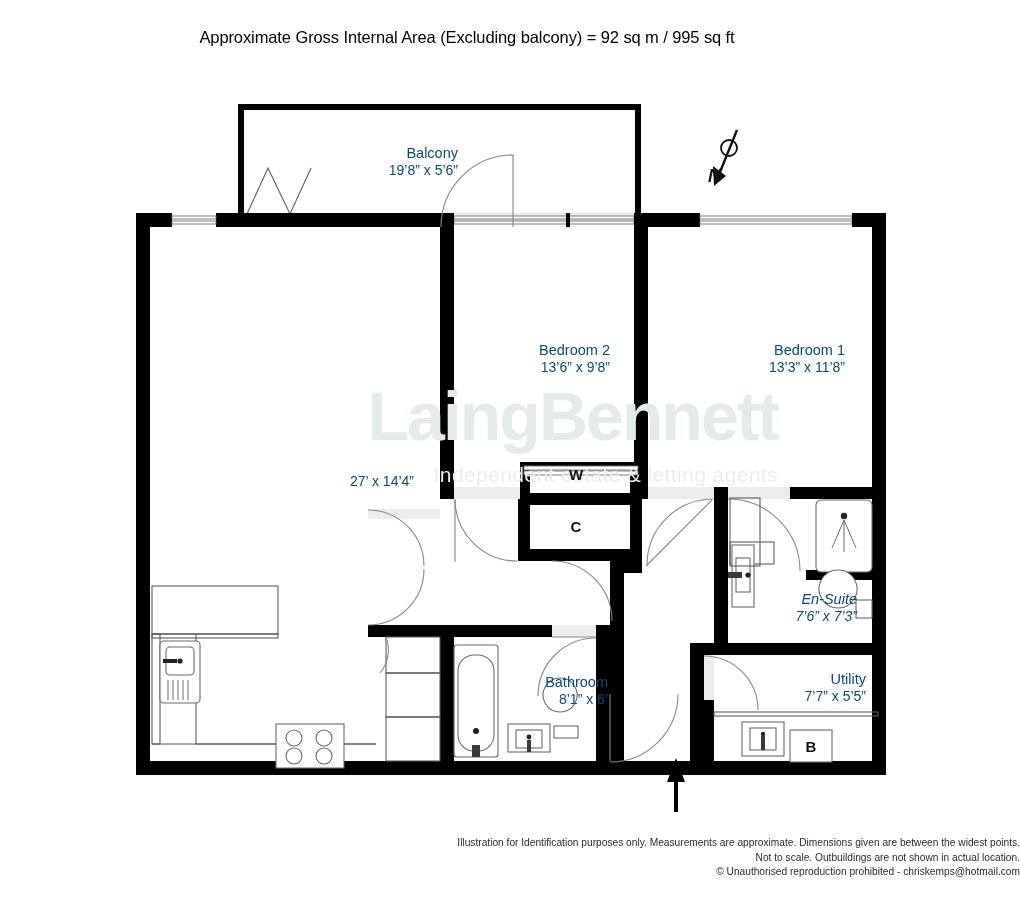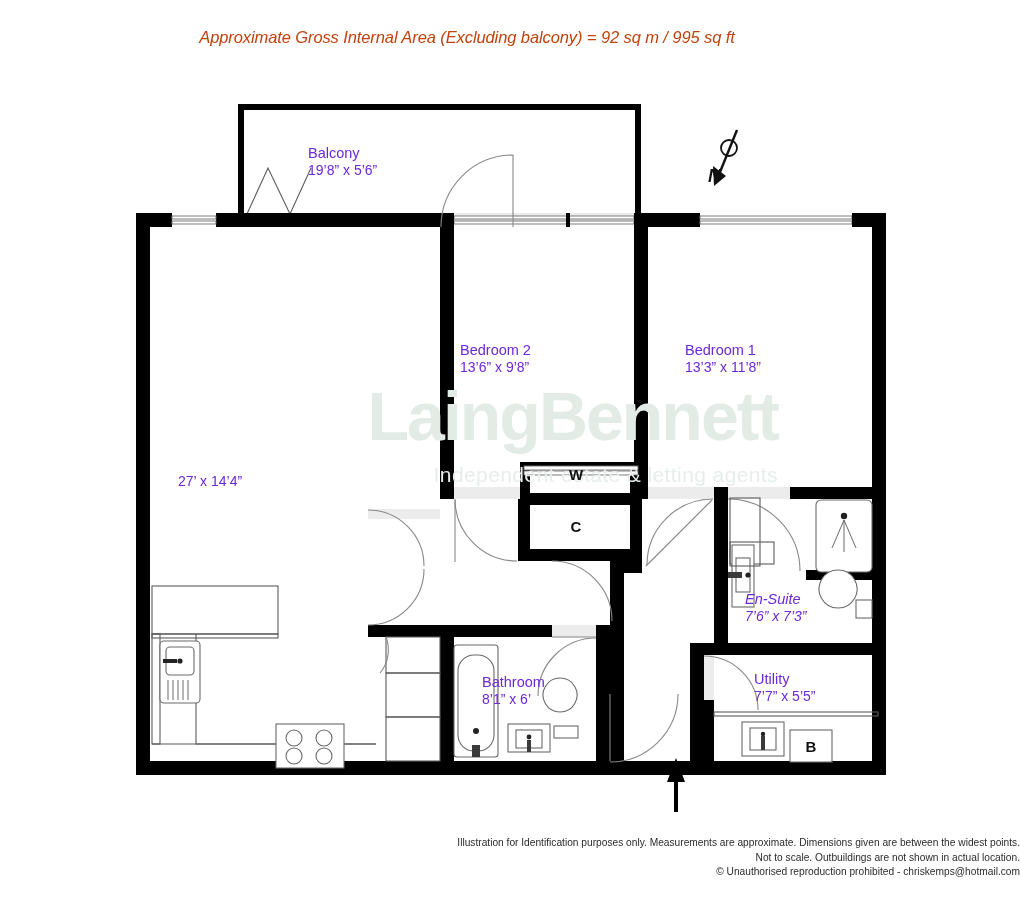--- a/index.html
+++ b/index.html
@@ -21,22 +21,21 @@
     height: 903px;
   }
   .title-bar {
     position: absolute;
     top: 28px;
     left: 0;
     width: 934px;
     text-align: center;
     font-size: 16.5px;
     letter-spacing: -0.1px;
-    color: #c2410c;
-    font-style: italic;
+    color: #000000;
   }
   .footer-block {
     position: absolute;
     top: 836px;
     left: 0;
     width: 1020px;
     text-align: right;
     font-size: 10.2px;
     line-height: 14.5px;
     color: #2b2b2b;
@@ -53,23 +52,23 @@
   .wall { fill: #000000; }
   .thin { fill: none; stroke: #5b5b5b; stroke-width: 1.1; }
   .thin2 { fill: none; stroke: #6a6a6a; stroke-width: 1; }
   .door-arc { fill: none; stroke: #888888; stroke-width: 1.1; }
   .glass { fill: #ffffff; stroke: #6e6e6e; stroke-width: 0.9; }
   .shadow { fill: #ececec; }
   .fixture { fill: #ffffff; stroke: #6a6a6a; stroke-width: 1.1; }
 
   .room-label {
     position: absolute;
-    text-align: left;
+    text-align: right;
     line-height: 17px;
-    color: #6d28d9;
+    color: #0c4a6e;
     white-space: nowrap;
   }
   .room-label .rm-name { font-size: 14.5px; display: block; }
   .room-label .rm-dim { font-size: 14px; display: block; }
   .tag-letter {
     position: absolute;
     font-size: 15px;
     font-weight: 600;
     color: #111;
     text-align: center;

